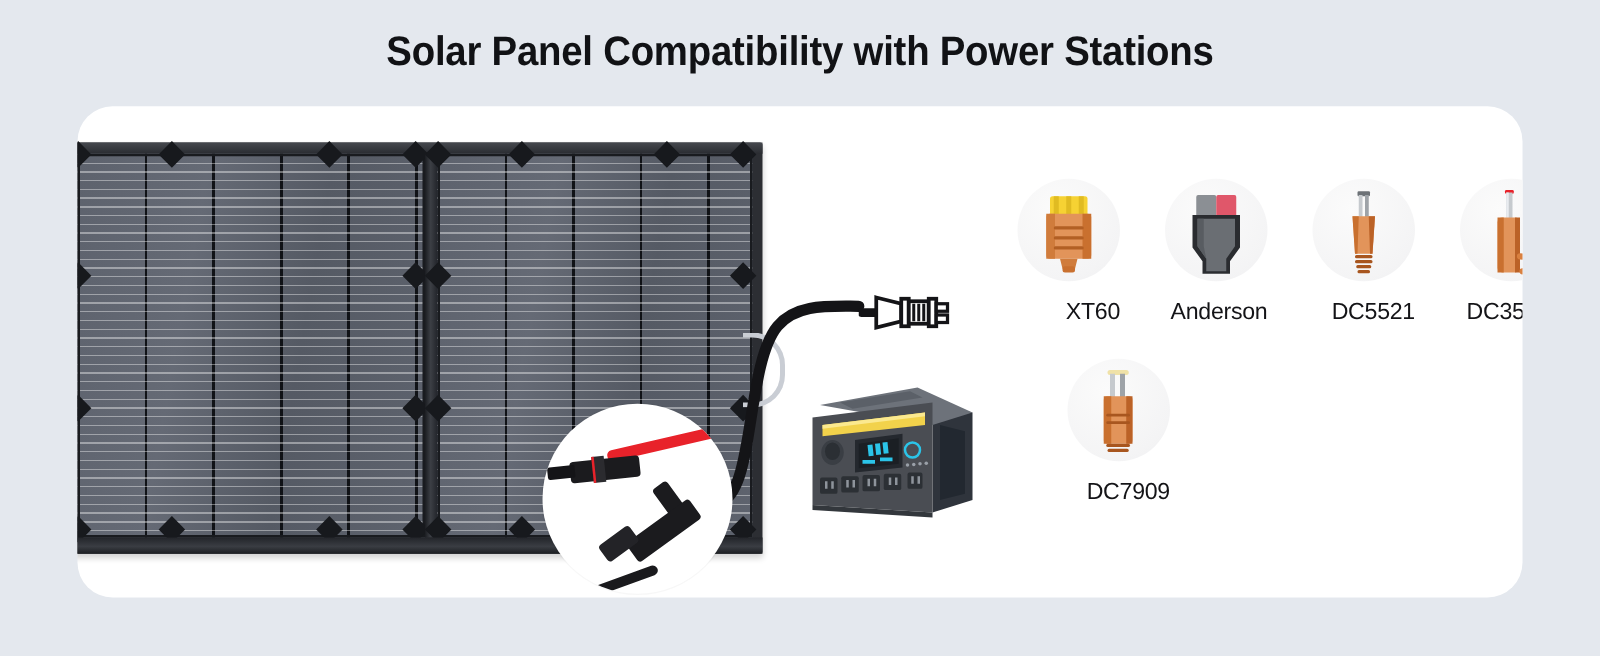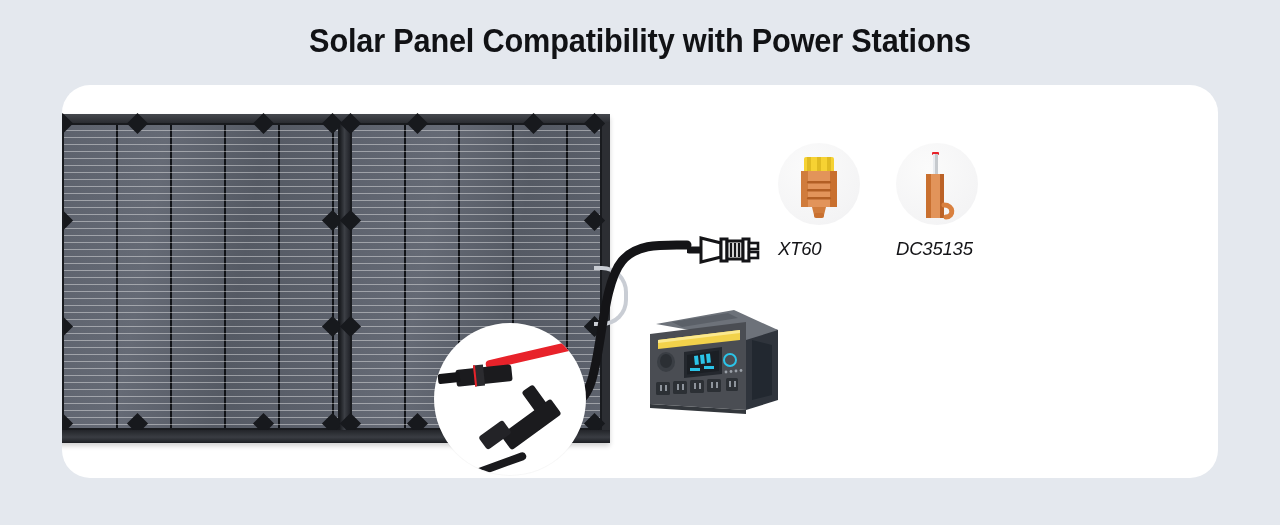--- a/index.html
+++ b/index.html
@@ -231,22 +231,21 @@
     top: 58px;
   }
   #adapter-row-bottom {
     left: 756px;
     top: 202px;
   }
   .adapter-cell {
     width: 118px;
     display: flex;
     flex-direction: column;
-    align-items: flex-start;
-    font-style: italic;
+    align-items: flex-end;
   }
   .adapter-disc {
     width: 82px;
     height: 82px;
     border-radius: 50%;
     background: radial-gradient(circle at 38% 30%, #fbfbfb, #f4f4f5 72%, #efeff1);
     position: relative;
   }
   .adapter-art {
     position: absolute;
@@ -405,37 +404,87 @@
           <rect x="29" y="38" width="24" height="2.6" rx="1.3" fill="#b25f24"></rect>
           <rect x="29" y="46" width="24" height="2.6" rx="1.3" fill="#b25f24"></rect>
           <rect x="29" y="54" width="24" height="2.6" rx="1.3" fill="#b25f24"></rect>
           <path d="M34 64 L48 64 L46 72 L36 72 Z" fill="#d07c3c"></path>
           <rect x="36" y="70" width="10" height="5" rx="2" fill="#c9702f"></rect>
         </svg>
       </div>
       <div class="adapter-label">XT60</div>
     </div>
 
-
+    <div class="adapter-cell">
+      <div class="adapter-disc">
+        <svg class="adapter-art" viewBox="0 0 82 82">
+          <rect x="25" y="13" width="16" height="17" rx="1.5" fill="#8b8f94"></rect>
+          <rect x="41" y="13" width="16" height="17" rx="1.5" fill="#e0576a"></rect>
+          <path d="M22 29 L60 29 L60 55 L52 66 L52 76 L30 76 L30 66 L22 55 Z" fill="#2a2c30"></path>
+          <path d="M26 32 L56 32 L56 54 L49 64 L49 74 L33 74 L33 64 L26 54 Z" fill="#6a6e73"></path>
+          <path d="M26 32 L31 32 L31 54 L33 64 L33 74 L33 74 L33 64 L26 54 Z" fill="#585c61"></path>
+        </svg>
+      </div>
+      <div class="adapter-label">Anderson</div>
+    </div>
+
+    <div class="adapter-cell">
+      <div class="adapter-disc">
+        <svg class="adapter-art" viewBox="0 0 82 82">
+          <rect x="36" y="10" width="10" height="4" rx="1" fill="#6d7277"></rect>
+          <rect x="37" y="13" width="3" height="18" fill="#c6cace"></rect>
+          <rect x="42" y="13" width="3" height="18" fill="#9ea3a8"></rect>
+          <path d="M32 30 L50 30 L48 60 L34 60 Z" fill="#e2945a"></path>
+          <path d="M32 30 L37 30 L36 60 L34 60 Z" fill="#c9702f"></path>
+          <path d="M45 30 L50 30 L48 60 L46 60 Z" fill="#bb6227"></path>
+          <g fill="#a8561f">
+            <rect x="34" y="61" width="14" height="2.5" rx="1.2"></rect>
+            <rect x="34" y="65" width="14" height="2.5" rx="1.2"></rect>
+            <rect x="35" y="69" width="12" height="2.5" rx="1.2"></rect>
+            <rect x="36" y="73" width="10" height="2.5" rx="1.2"></rect>
+          </g>
+        </svg>
+      </div>
+      <div class="adapter-label">DC5521</div>
+    </div>
 
     <div class="adapter-cell">
       <div class="adapter-disc">
         <svg class="adapter-art" viewBox="0 0 82 82">
           <rect x="36" y="9" width="7" height="3" rx="1" fill="#e8222a"></rect>
           <rect x="37" y="11" width="5" height="22" fill="#c6cace"></rect>
           <rect x="37" y="11" width="2" height="22" fill="#e9ecf0"></rect>
           <rect x="30" y="31" width="18" height="44" rx="4" fill="#e2945a"></rect>
           <rect x="30" y="31" width="5" height="44" fill="#c9702f"></rect>
           <rect x="44" y="31" width="4" height="44" fill="#bb6227"></rect>
           <path d="M48 62 C58 62 58 74 50 74" fill="none" stroke="#d9803f" stroke-width="5" stroke-linecap="round"></path>
         </svg>
       </div>
       <div class="adapter-label">DC35135</div>
     </div>
   </div>
 
   <div class="adapter-row" id="adapter-row-bottom">
 
 
+    <div class="adapter-cell">
+      <div class="adapter-disc">
+        <svg class="adapter-art" viewBox="0 0 82 82">
+          <rect x="32" y="9" width="17" height="4" rx="2" fill="#f0e2a8"></rect>
+          <rect x="34" y="12" width="4" height="20" fill="#c6cace"></rect>
+          <rect x="42" y="12" width="4" height="20" fill="#9ea3a8"></rect>
+          <rect x="29" y="30" width="23" height="38" rx="3" fill="#e2945a"></rect>
+          <rect x="29" y="30" width="6" height="38" fill="#c9702f"></rect>
+          <rect x="47" y="30" width="5" height="38" fill="#bb6227"></rect>
+          <g fill="#a8561f">
+            <rect x="31" y="44" width="19" height="2.2" rx="1.1"></rect>
+            <rect x="31" y="50" width="19" height="2.2" rx="1.1"></rect>
+            <rect x="31" y="68" width="19" height="2.6" rx="1.3"></rect>
+            <rect x="32" y="72" width="17" height="2.6" rx="1.3"></rect>
+          </g>
+        </svg>
+      </div>
+      <div class="adapter-label">DC7909</div>
+    </div>
 
   </div>
 
 </div>
 
 </body></html>

